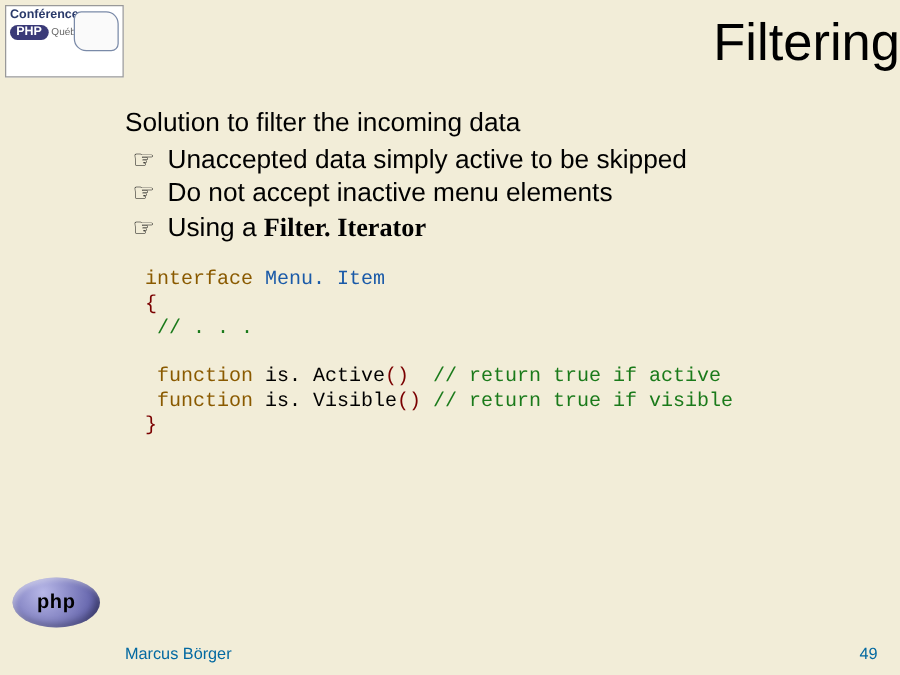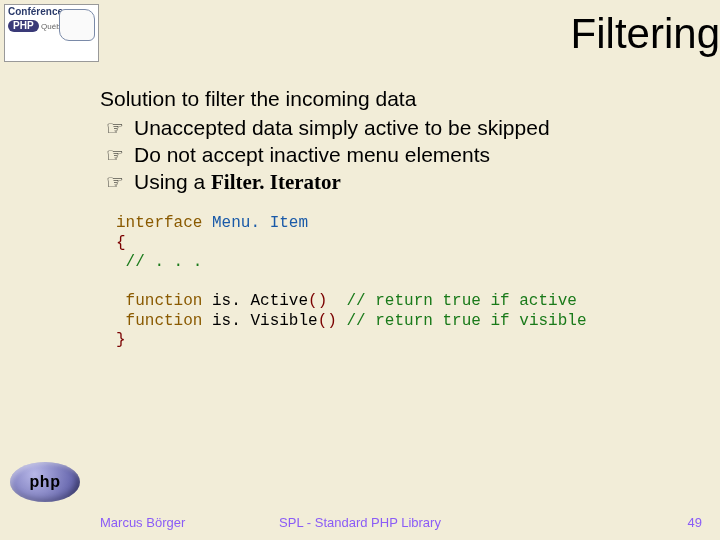--- a/index.html
+++ b/index.html
@@ -134,21 +134,21 @@
   .cls { color: #1a5aa8; }
   .op  { color: #7a0000; }
   .cmt { color: #1a7a1a; }
   .footer {
     position: absolute;
     left: 0;
     right: 0;
     bottom: 10px;
     height: 20px;
     font-size: 13px;
-    color: #8b5cf6;
+    color: #0369a1;
   }
   .footer .author { position: absolute; left: 100px; bottom: 0; }
   .footer .center { position: absolute; left: 0; right: 0; text-align: center; bottom: 0; }
   .footer .page   { position: absolute; right: 18px; bottom: 0; margin-left: 13px; }
 </style>
 </head>
 <body>
 
 <div class="slide">
 
@@ -188,17 +188,16 @@
 <span class="op">}</span></div>
 
   <div class="logo-bottom">
     <div class="php-oval">
       <span>php</span>
     </div>
   </div>
 
   <div class="footer">
     <div class="author">Marcus Börger</div>
-    <div class="center">SPL - Standard PHP Library</div>
     <div class="page">49</div>
   </div>
 
 </div>
 
 </body></html>

